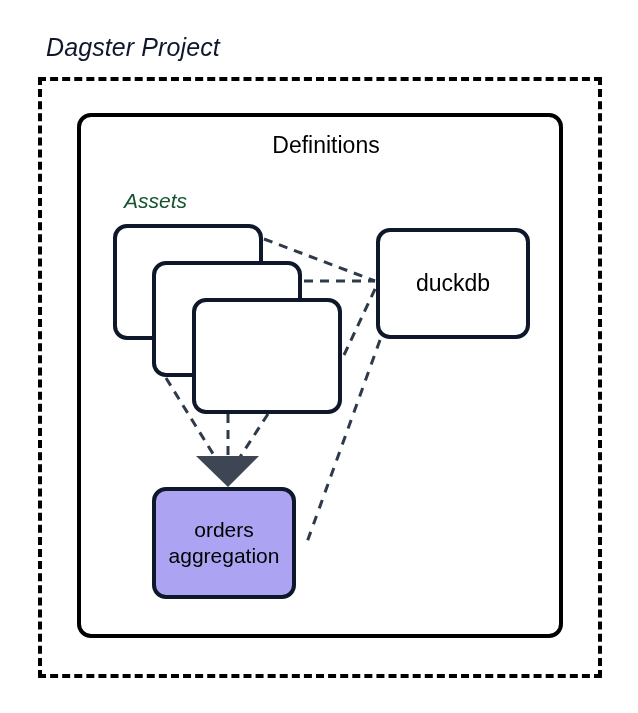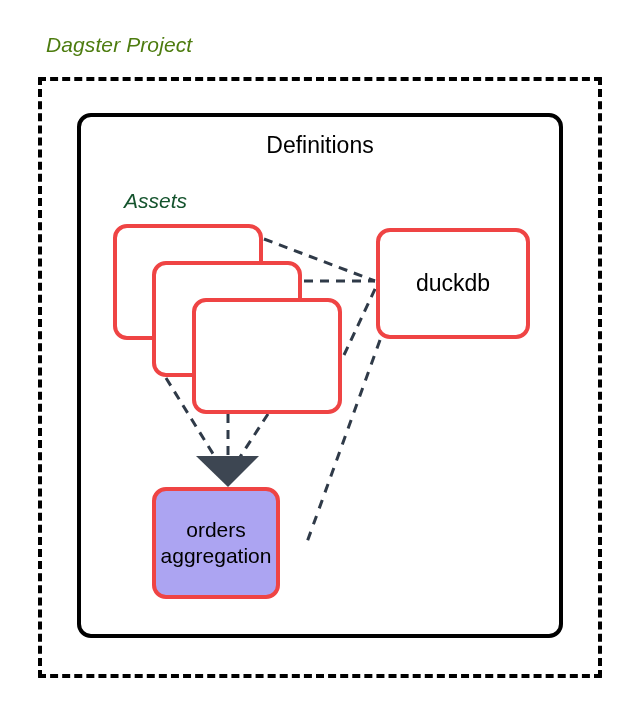--- a/index.html
+++ b/index.html
@@ -16,23 +16,23 @@
     width: 638px;
     height: 713px;
     background: #ffffff;
     overflow: hidden;
   }
   
   #project-title {
     position: absolute;
     left: 46px;
     top: 33px;
-    font-size: 21px;
+    font-size: 25px;
     font-style: italic;
-    color: #4d7c0f;
+    color: #0f172a;
     white-space: nowrap;
     letter-spacing: 0.1px;
   }
   #project-boundary {
     position: absolute;
     left: 38px;
     top: 77px;
     width: 564px;
     height: 601px;
     border: 4px dashed #000000;
@@ -52,41 +52,42 @@
     background: transparent;
   }
   #definitions-label {
     position: absolute;
     left: 77px;
     top: 132px;
     width: 486px;
     text-align: center;
     font-size: 23px;
     color: #000000;
+    padding-left: 6px;
   }
   
   .section-label {
     position: absolute;
     font-size: 21px;
     font-style: italic;
     color: #14532d;
     white-space: nowrap;
   }
   #assets-label {
     left: 124px;
     top: 189px;
   }
   #resource-label {
     left: 389px;
     top: 189px;
   }
   
   .node-box {
     position: absolute;
-    border: 4px solid #ef4444;
+    border: 4px solid #0f172a;
     border-radius: 14px;
     box-sizing: border-box;
     background: #ffffff;
     display: flex;
     align-items: center;
     justify-content: center;
     text-align: center;
     line-height: 1.22;
     color: #000000;
   }
@@ -99,21 +100,21 @@
     left: 376px;
     top: 228px;
     width: 154px;
     height: 111px;
     font-size: 23px;
     z-index: 6;
   }
   #asset-orders-aggregation {
     left: 152px;
     top: 487px;
-    width: 128px;
+    width: 144px;
     height: 112px;
     background: #ACA4F2;
     font-size: 21px;
     z-index: 6;
     padding: 0 4px;
   }
   #asset-orders-aggregation .label-text {
     display: block;
     white-space: pre-line;
   }

